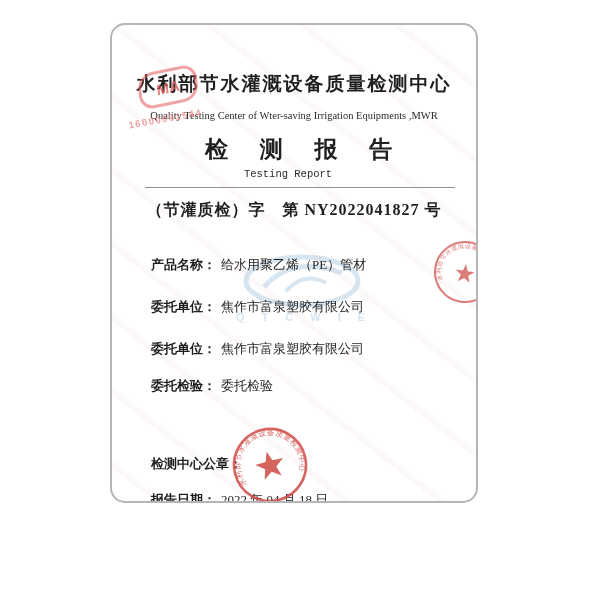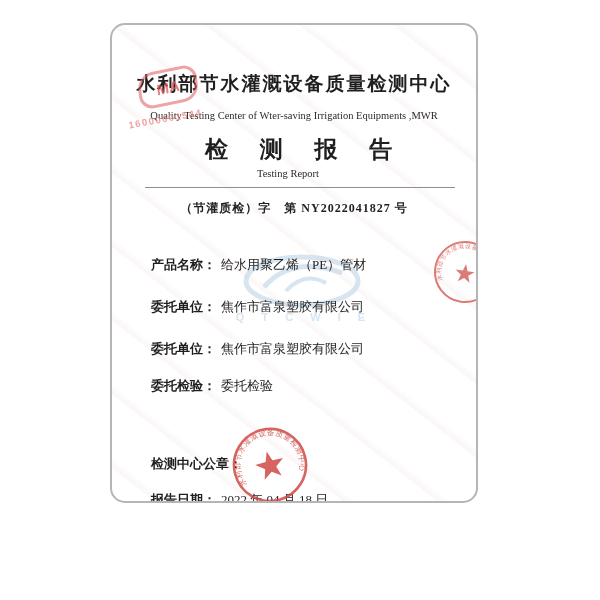--- a/index.html
+++ b/index.html
@@ -34,25 +34,25 @@
   .wm-letters{font-family:"Liberation Sans","DejaVu Sans",sans-serif;font-weight:bold;
     font-size:11px;letter-spacing:7px;fill:var(--watermark_blue);}
   
   .title-cn{position:absolute;left:0;right:0;top:46px;text-align:center;z-index:2;
     font-size:19px;font-weight:bold;letter-spacing:2px;white-space:nowrap;}
   .title-en{position:absolute;left:0;right:0;top:85px;text-align:center;z-index:2;
     font-size:10.5px;color:#2b2b2b;white-space:nowrap;}
   .report-title-cn{position:absolute;left:0;right:0;top:109px;text-align:center;z-index:2;
     font-size:23px;font-weight:bold;letter-spacing:13px;padding-left:22px;box-sizing:border-box;}
   .report-title-en{position:absolute;left:0;right:12px;top:143px;text-align:center;z-index:2;
-    font-size:10.5px;color:#2b2b2b;}
+    font-size:10.5px;color:#2b2b2b;font-family:Liberation Mono, monospace;}
   .divider{position:absolute;left:33px;top:162px;width:310px;height:0;z-index:2;
     border-top:1.6px solid #8f8f8f;}
   .report-number{position:absolute;left:0;right:0;top:175px;text-align:center;z-index:2;
-    font-size:12px;font-weight:bold;letter-spacing:1px;white-space:nowrap;}
+    font-size:16px;font-weight:bold;letter-spacing:1px;white-space:nowrap;}
   
   .row{position:absolute;left:39px;z-index:2;font-size:13px;line-height:16px;white-space:nowrap;margin-top:11px;}
   .row .lbl{font-weight:bold;}
   .row .val{position:absolute;left:70px;top:0;white-space:nowrap;font-weight:normal;}
   .row-0{top:221px}.row-1{top:263px}.row-2{top:305px}.row-3{top:342px}
   .row-4{top:420px}.row-5{top:456px}
   
   .cma-stamp{
     position:absolute;left:26px;top:44px;width:54px;height:30px;z-index:3;
     border:3px solid rgba(224,90,90,.55);border-radius:15px;

